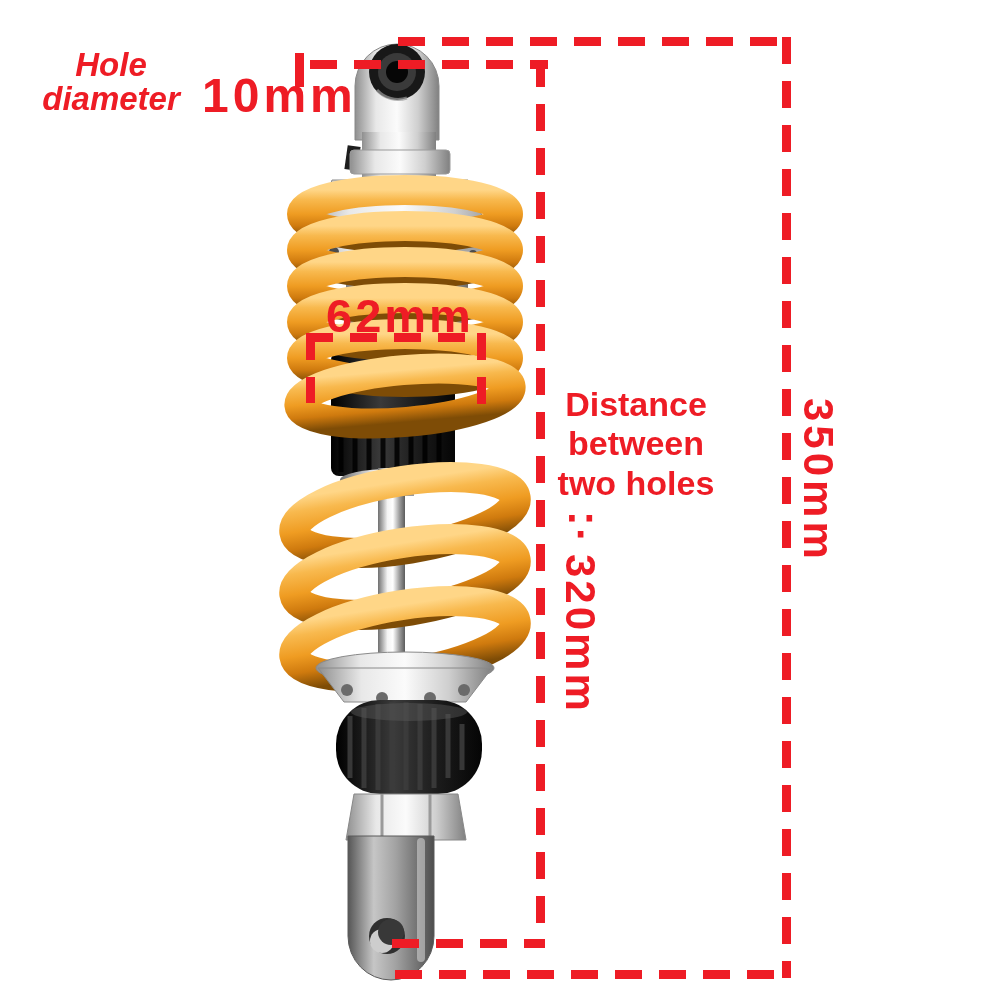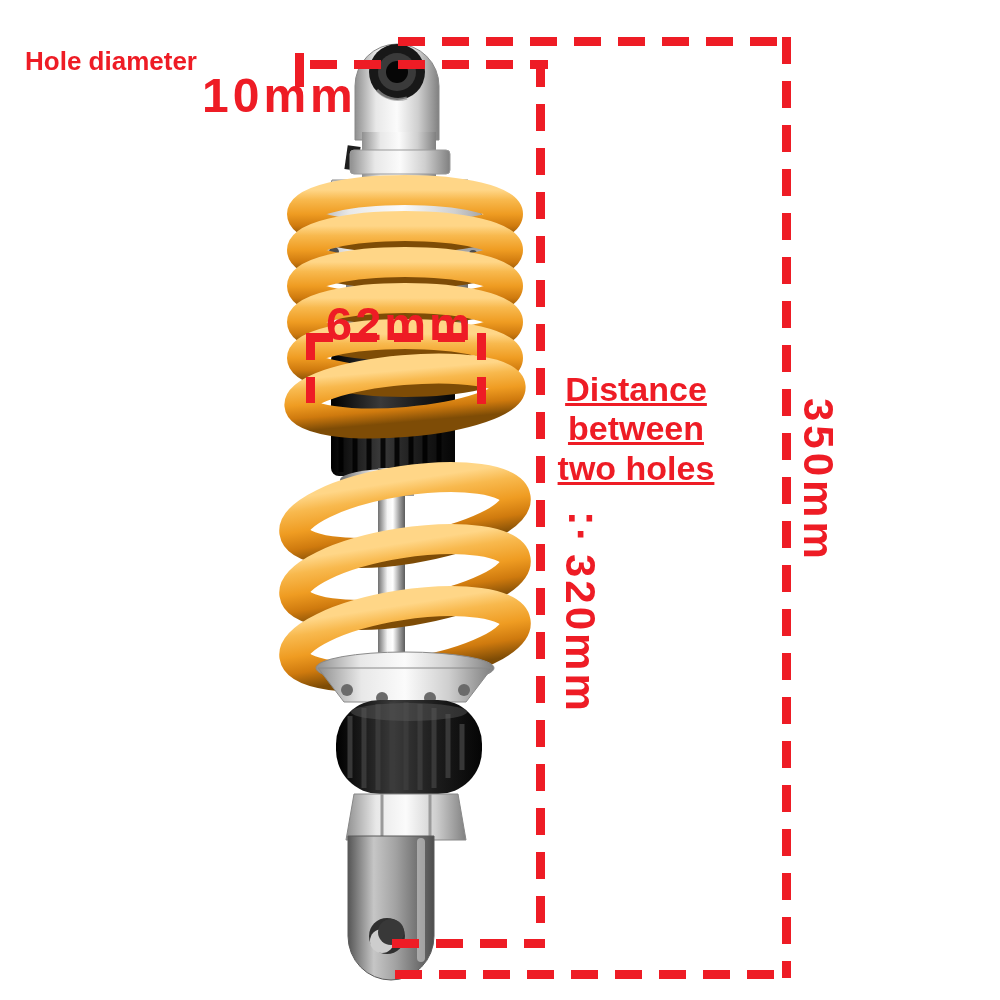--- a/index.html
+++ b/index.html
@@ -3,24 +3,24 @@
 <meta charset="utf-8">
 <style>
   :root { --red: #ee1c25; }
   html,body { margin:0; padding:0; background:#fff; }
   #stage {
     position:relative; width:1000px; height:1000px; background:#ffffff;
     font-family:"Liberation Sans", sans-serif; overflow:hidden;
   }
   #stage svg { position:absolute; left:0; top:0; }
   .lbl { position:absolute; color:var(--red); font-weight:bold; z-index:6; }
-  .lbl-hole-diameter { left:20px; top:48px; width:182px; font-size:26px; line-height:1.04; text-align:center; }
+  .lbl-hole-diameter { left:20px; top:48px; width:182px; font-size:33px; line-height:1.04; text-align:center;font-style:italic; }
   .lbl-hole-value { left:202px; top:68px; font-size:48px; letter-spacing:4px; }
-  .lbl-width-value { left:326px; top:296px; font-size:47px; letter-spacing:3px; }
-  .lbl-distance { left:545px; top:370px; width:182px; font-size:34px; line-height:1.16; text-align:center;text-decoration:underline; }
+  .lbl-width-value { left:326px; top:288px; font-size:47px; letter-spacing:3px; }
+  .lbl-distance { left:545px; top:385px; width:182px; font-size:34px; line-height:1.16; text-align:center; }
   .vert { writing-mode:vertical-rl; }
   .lbl-distance-value { left:556px; top:502px; font-size:42px; letter-spacing:3px; }
   .lbl-length-value { left:794px; top:398px; font-size:42px; letter-spacing:4px; }
   .dh { position:absolute; height:9px; z-index:5;
         background:repeating-linear-gradient(90deg, var(--red) 0 27px, transparent 27px 44px); }
   .dv { position:absolute; width:9px; z-index:5;
         background:repeating-linear-gradient(180deg, var(--red) 0 27px, transparent 27px 44px); }
   .dsolid { position:absolute; width:9px; background:var(--red); z-index:5; }
 </style>
 </head>

